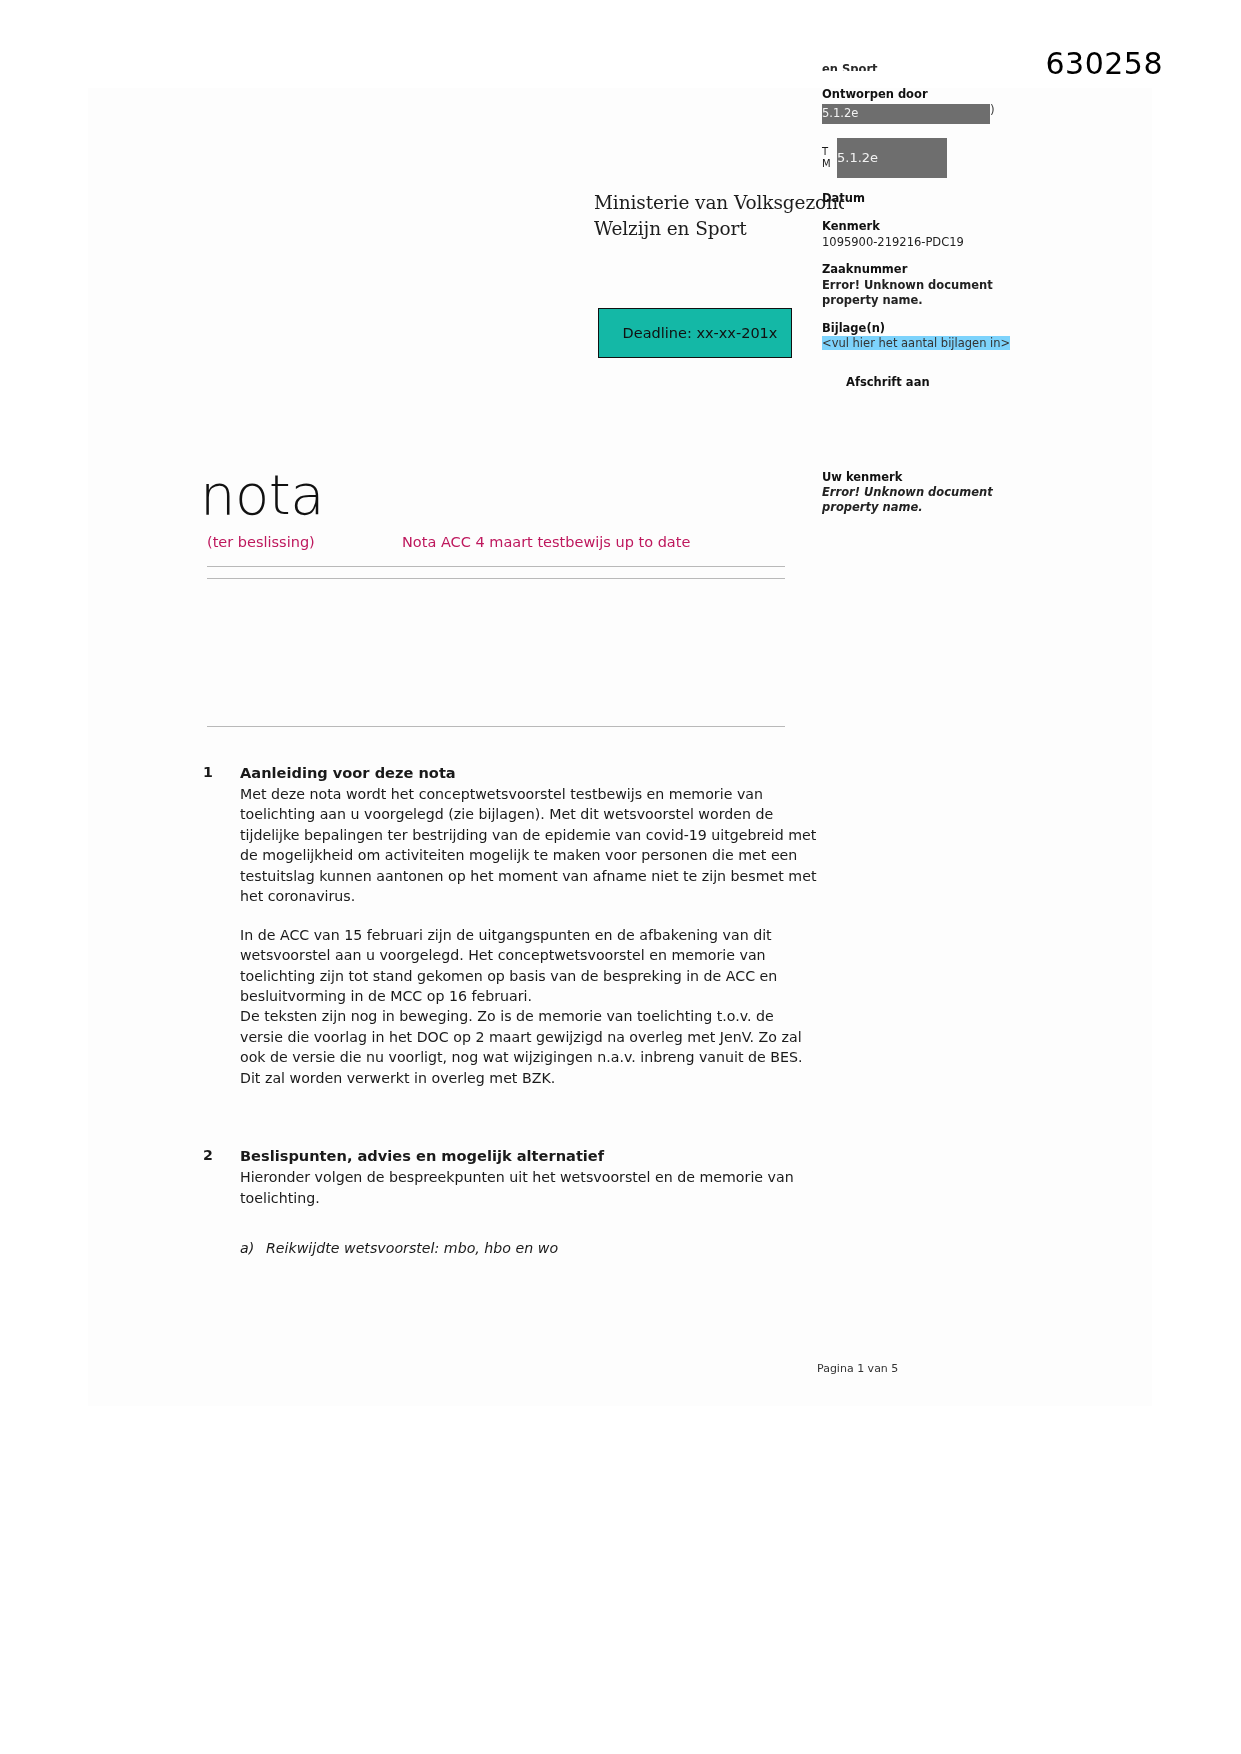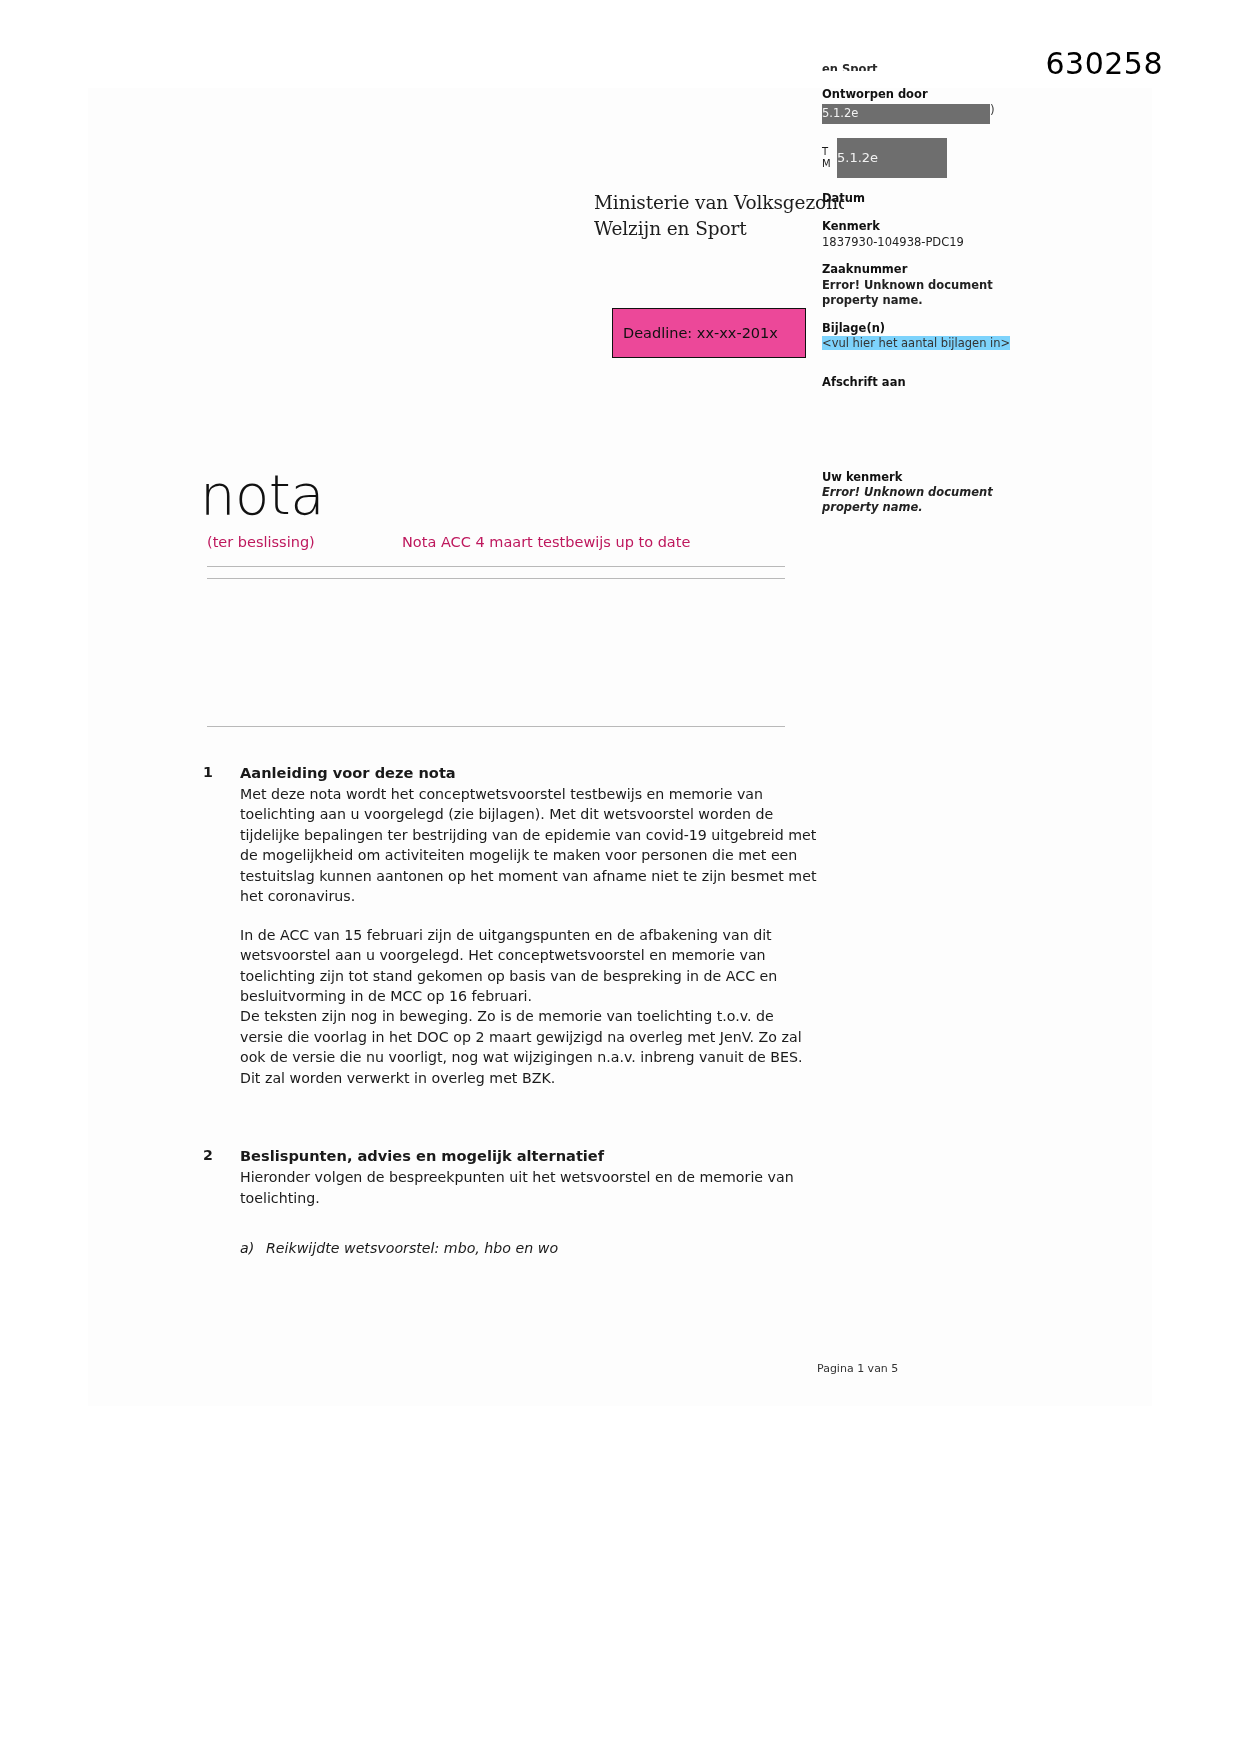--- a/index.html
+++ b/index.html
@@ -128,28 +128,29 @@
     font-size: 18.5px;
     line-height: 1.38;
     color: #1d1d1d;
     white-space: nowrap;
     letter-spacing: -0.1px;
   }
 
   
   .deadline-box {
     position: absolute;
-    left: 612px;
+    left: 598px;
     top: 308px;
     width: 192px;
     height: 48px;
     border: 1.6px solid #111111;
-    background: #ec4899;
+    background: #14b8a6;
     display: flex;
     align-items: center;
+    justify-content: center;
   }
   .deadline-text {
     font-family: "DejaVu Sans", sans-serif;
     font-size: 14.5px;
     color: #111111;
     padding-left: 10px;
   }
 
   
   .nota-title {
@@ -252,30 +253,30 @@
         <div>T</div>
         <div>M</div>
       </div>
       <span class="redact r2">5.1.2e</span>
     </div>
 
     <div class="meta-label">Datum</div>
     <div class="meta-value"></div>
 
     <div class="meta-label">Kenmerk</div>
-    <div class="meta-value">1837930-104938-PDC19</div>
+    <div class="meta-value">1095900-219216-PDC19</div>
 
     <div class="meta-label">Zaaknummer</div>
     <div class="meta-value bold">Error! Unknown document</div>
     <div class="meta-value bold">property name.</div>
 
     <div class="meta-label">Bijlage(n)</div>
     <div><span class="highlight">&lt;vul hier het aantal bijlagen in&gt;</span></div>
 
-    <div class="meta-label" style="margin-top:24px;">Afschrift aan</div>
+    <div class="meta-label" style="margin-top:24px;margin-left:24px;">Afschrift aan</div>
 
     <div class="meta-label" style="margin-top:80px;">Uw kenmerk</div>
     <div class="meta-value italic-bold">Error! Unknown document</div>
     <div class="meta-value italic-bold">property name.</div>
   </div>
 
   <div class="ministry">
     <div>Ministerie van Volksgezondheid,</div>
     <div>Welzijn en Sport</div>
   </div>

